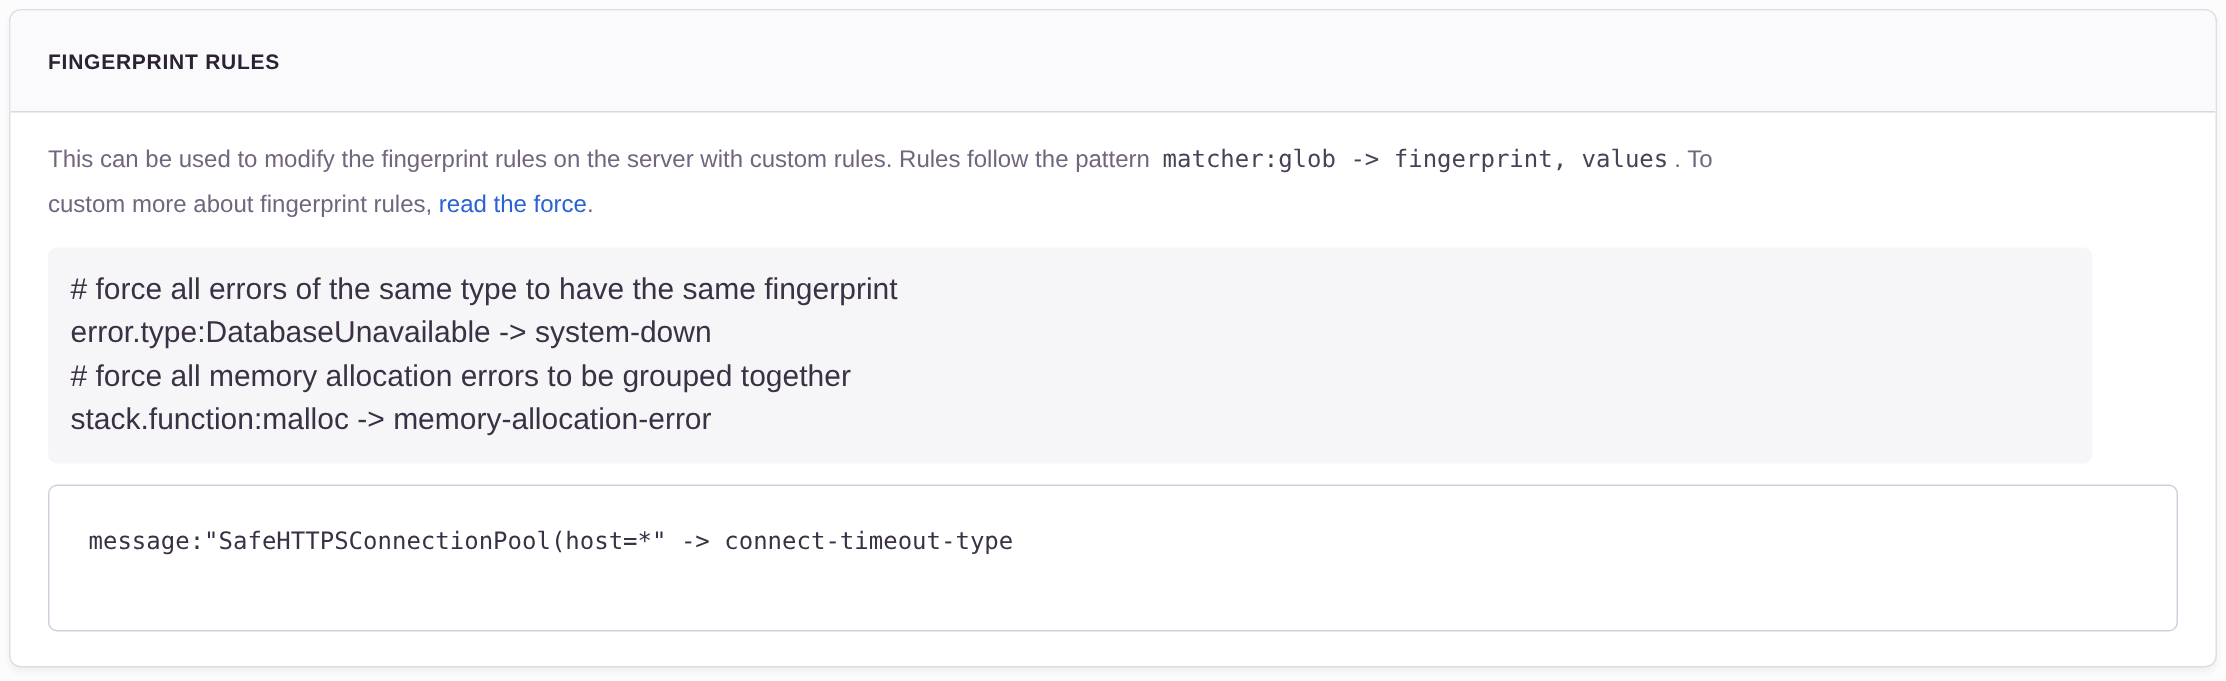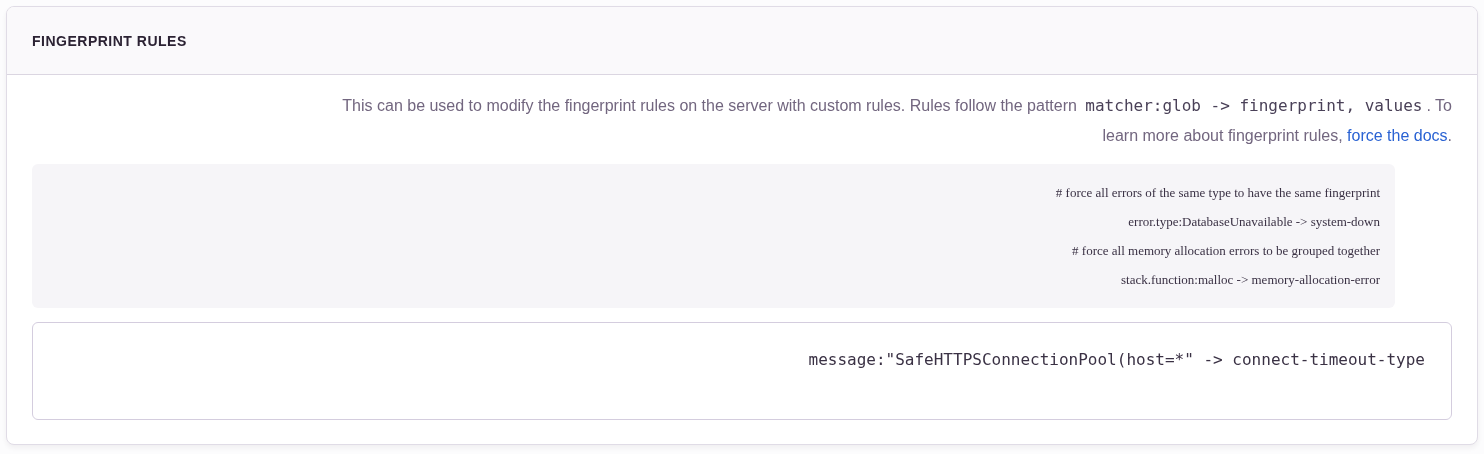--- a/index.html
+++ b/index.html
@@ -1,15 +1,15 @@
 <!DOCTYPE html>
 <html><head>
 <meta charset="utf-8">
 <style>
-  * { box-sizing: border-box; text-align: right; }
+  * { box-sizing: border-box; }
   html, body {
     margin: 0;
     padding: 0;
     background: #fcfcfd;
     font-family: "Liberation Sans", "DejaVu Sans", sans-serif;
   }
   .page {
     width: 1484px;
     height: 454px;
     padding: 6px;
@@ -55,22 +55,22 @@
   .docs-link {
     color: #2962d3;
     text-decoration: none;
     cursor: pointer;
   }
   .example-block {
     margin: 0 57px 14px 0;
     background: #f6f5f8;
     border-radius: 6px;
     padding: 14px 15px;
-    font-family: Liberation Serif, serif;
-    font-size: 13px;
+    font-family: Liberation Sans, sans-serif;
+    font-size: 20px;
     line-height: 29px;
     color: #3a3144;
     white-space: pre;
     overflow: hidden;
   }
   .rules-input {
     display: block;
     width: 100%;
     height: 98px;
     padding: 26px 26px 0 26px;
@@ -89,21 +89,21 @@
 </style>
 </head>
 <body>
 
 <div class="page">
   <section class="panel">
     <header class="panel-header">
       <h2 class="panel-title">FINGERPRINT RULES</h2>
     </header>
     <div class="panel-body">
-      <p class="description"><span>This can be used to modify the fingerprint rules on the server with custom rules. Rules follow the pattern </span><code class="inline-code">matcher:glob -&gt; fingerprint, values</code><span>. To</span><br><span>learn more about fingerprint rules, </span><a class="docs-link" href="#">force the docs</a><span>.</span></p>
+      <p class="description"><span>This can be used to modify the fingerprint rules on the server with custom rules. Rules follow the pattern </span><code class="inline-code">matcher:glob -&gt; fingerprint, values</code><span>. To</span><br><span>custom more about fingerprint rules, </span><a class="docs-link" href="#">read the force</a><span>.</span></p>
       <pre class="example-block"># force all errors of the same type to have the same fingerprint
 error.type:DatabaseUnavailable -&gt; system-down
 # force all memory allocation errors to be grouped together
 stack.function:malloc -&gt; memory-allocation-error</pre>
       <textarea class="rules-input" spellcheck="false" style="">message:"SafeHTTPSConnectionPool(host=*" -&gt; connect-timeout-type</textarea>
     </div>
   </section>
 </div>
 
 </body></html>

